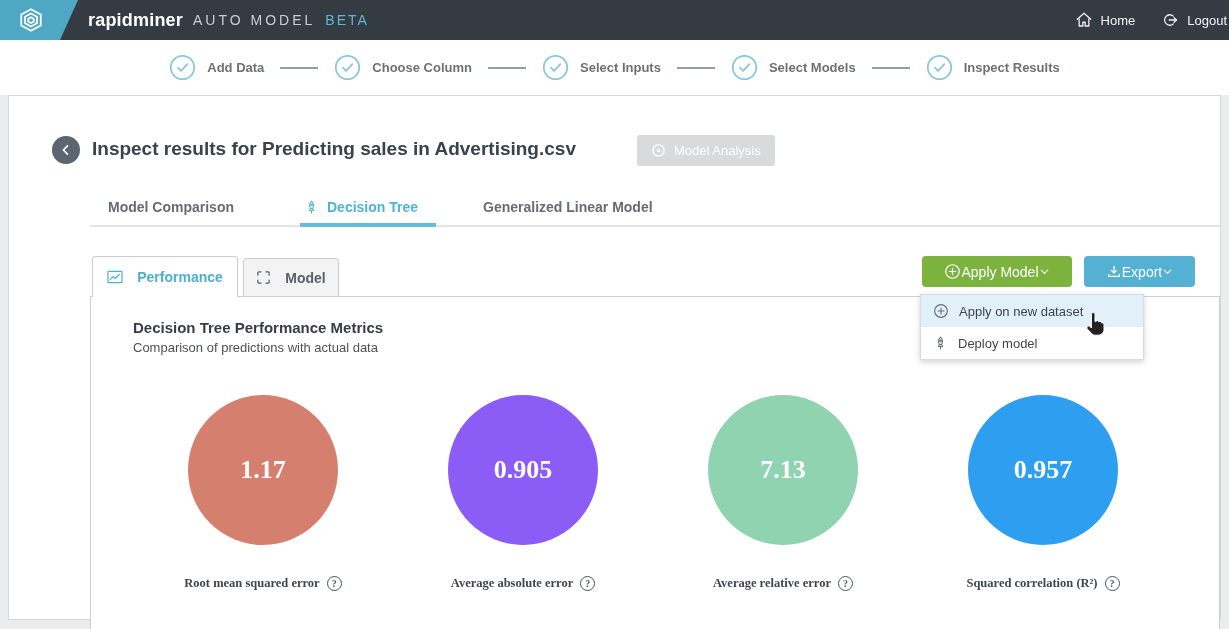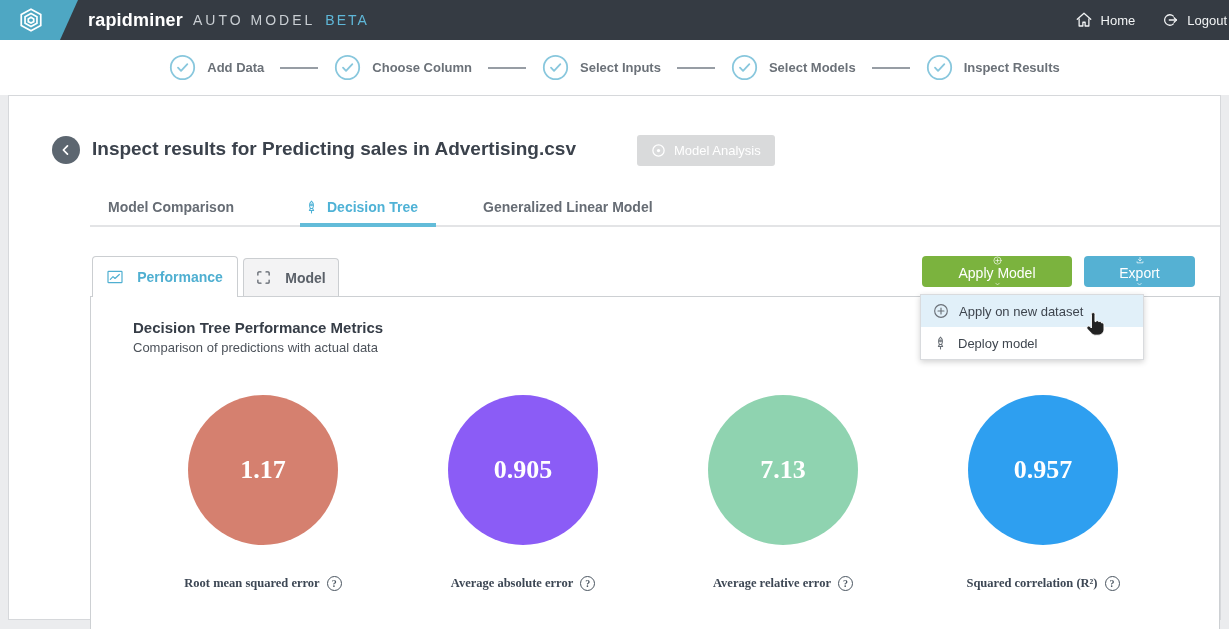--- a/index.html
+++ b/index.html
@@ -55,21 +55,21 @@
   
   .view-tab { position:absolute; display:flex; align-items:center; gap:14px; font-size:14px; font-weight:bold;
               border:1px solid #cbced1; border-bottom:none; border-radius:4px 4px 0 0; z-index:5; cursor:pointer;
               justify-content:center; }
   .view-tab.active { left:92px; top:256px; width:146px; height:41px; background:#ffffff; color:#4fafd1; }
   .view-tab.inactive { left:243px; top:258px; width:96px; height:38px; background:#f3f3f4; color:#5a6068; }
 
   
   .btn { position:absolute; top:256px; height:31px; border:none; border-radius:4px; color:#ffffff;
          font-size:14px; display:flex; align-items:center; justify-content:center; z-index:6;
-         font-family:inherit; cursor:pointer;flex-direction:column; }
+         font-family:inherit; cursor:pointer; }
   .btn-apply { left:922px; width:150px; background:#7bb33e; }
   .btn-export { left:1084px; width:111px; background:#55b1d3; }
 
   
   .menu { position:absolute; left:920px; top:294px; width:224px; background:#ffffff; border:1px solid #d9dbde;
           box-shadow:0 2px 6px rgba(0,0,0,.18); z-index:7; }
   .menu-item { height:32px; display:flex; align-items:center; gap:10px; padding:0 12px; font-size:13px;
                color:#3e454e; cursor:pointer; }
   .menu-item.hover { background:#e1f0f9; }
 

